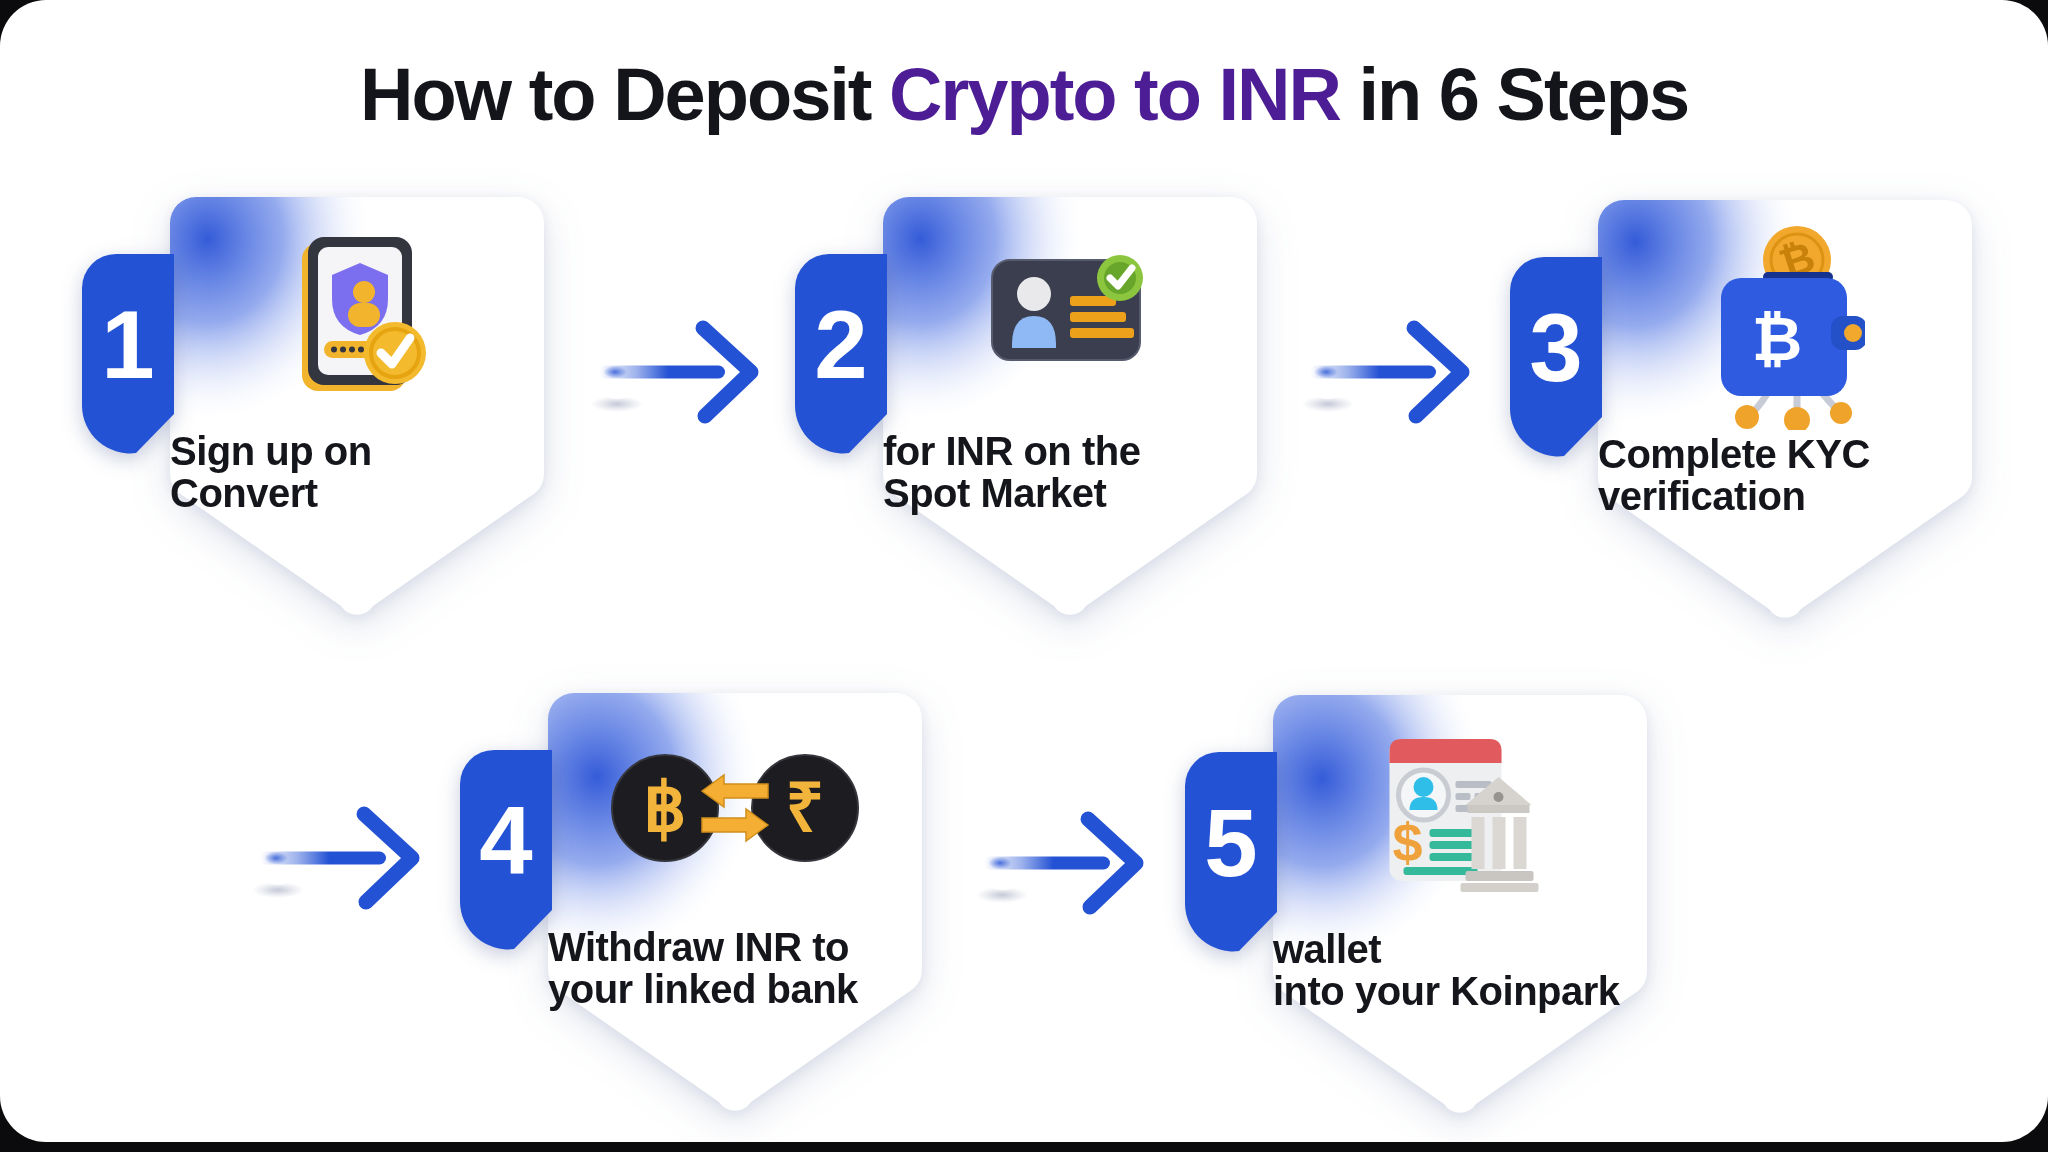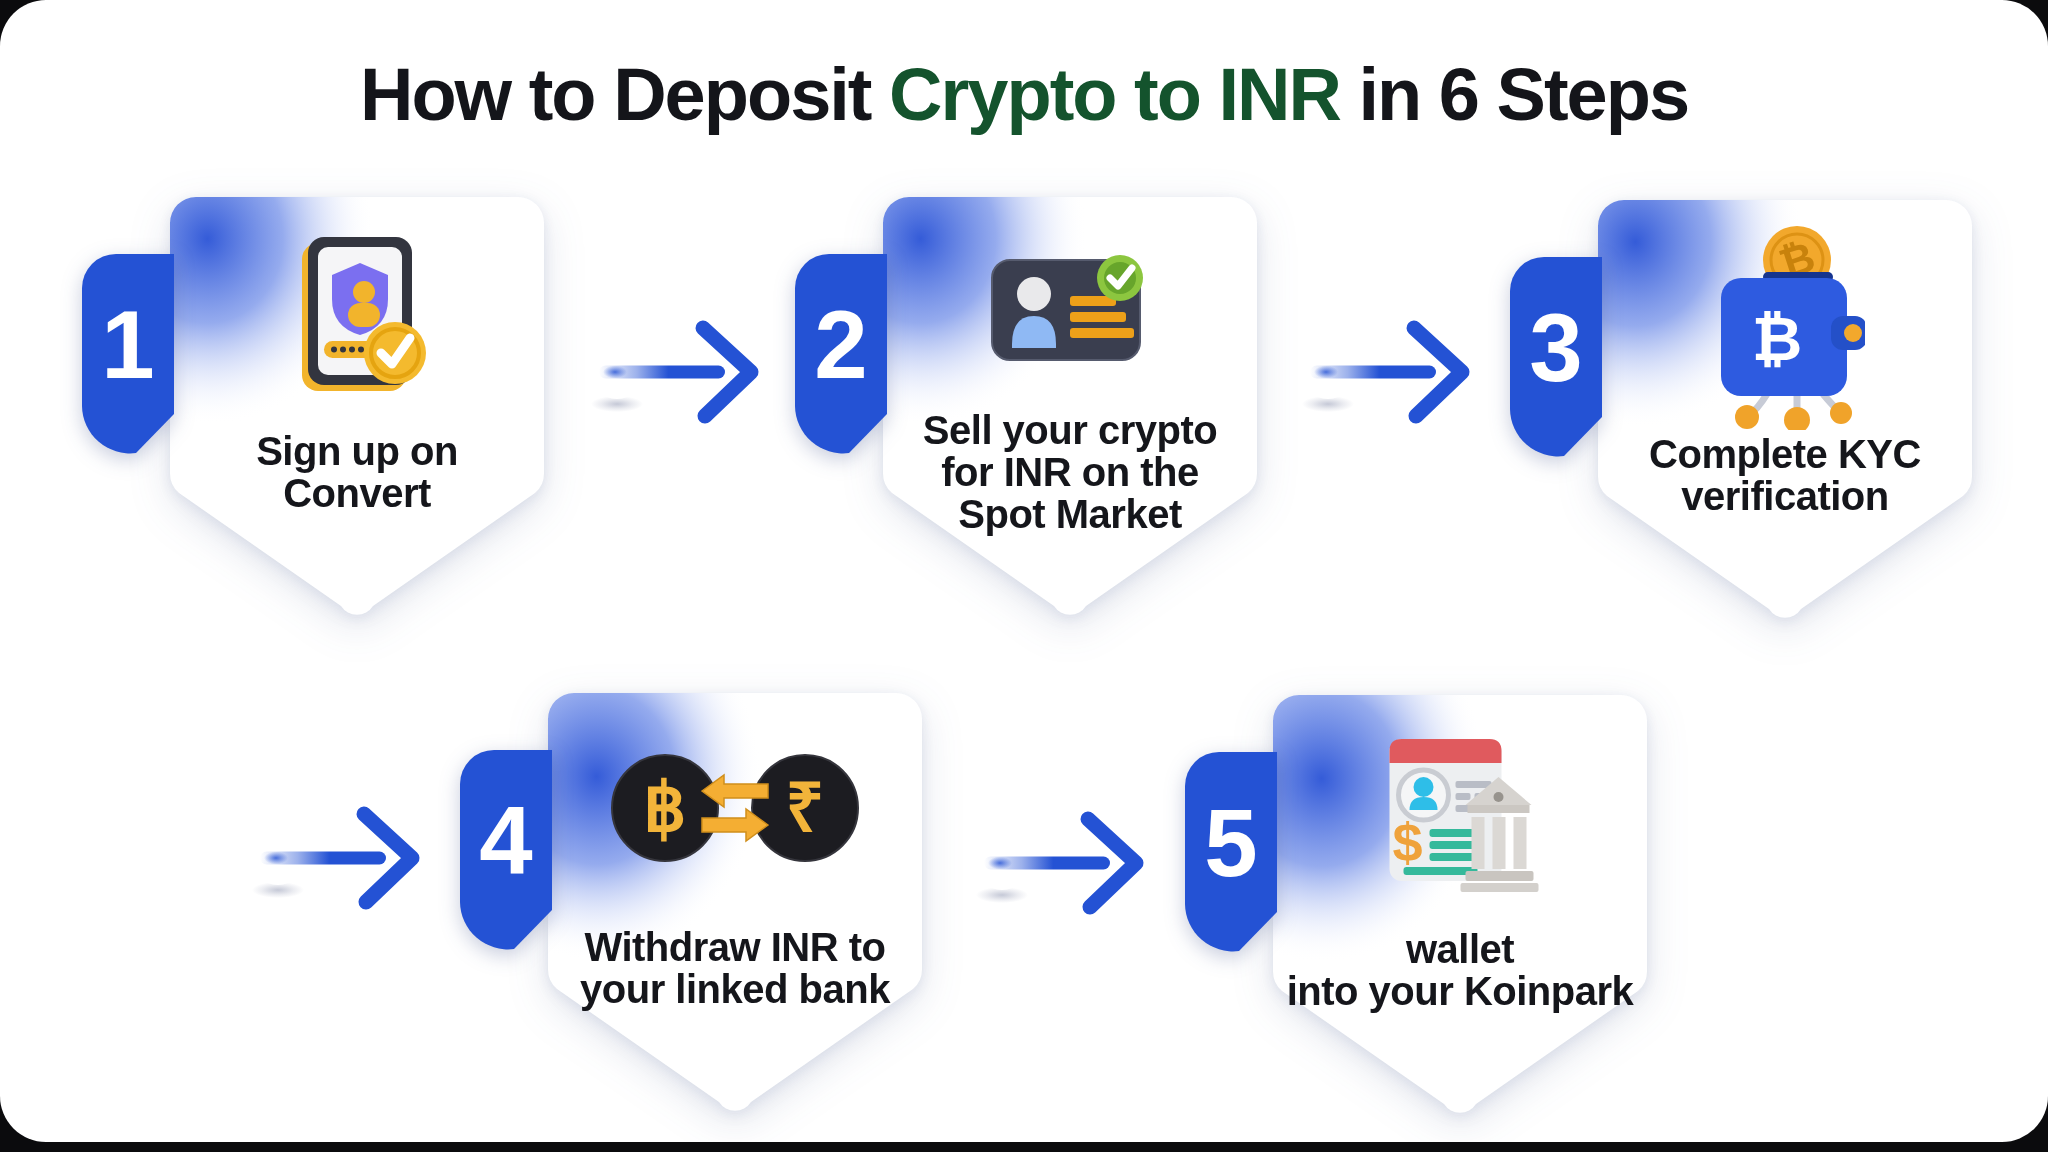--- a/index.html
+++ b/index.html
@@ -3,32 +3,32 @@
 <meta charset="utf-8">
 <style>
   html,body{margin:0;padding:0;background:#0b0b0d;}
   .stage{position:relative;width:2048px;height:1152px;background:#0b0b0d;overflow:hidden;
          font-family:"Liberation Sans",sans-serif;}
   .canvas{position:absolute;left:0;top:0;width:2048px;height:1142px;background:#ffffff;
           border-radius:46px;overflow:hidden;}
   
   .title{position:absolute;left:0;top:52px;width:100%;text-align:center;
          font-size:74px;font-weight:800;letter-spacing:-2px;color:#14151a;line-height:86px;}
-  .title .hl{color:#14532d;}
+  .title .hl{color:#4c1d95;}
   
   .step{position:absolute;width:374px;height:420px;}
   .card-svg{position:absolute;left:0;top:0;overflow:visible;
             filter:drop-shadow(0 12px 20px rgba(50,70,130,.14)) drop-shadow(0 3px 6px rgba(50,70,130,.10));}
   .badge-svg{position:absolute;left:-88px;top:57px;overflow:visible;
              filter:drop-shadow(0 6px 10px rgba(30,50,120,.25));}
   .badge-num{position:absolute;left:-88px;top:100px;width:92px;text-align:center;
              font-size:96px;font-weight:800;color:#ffffff;line-height:1;}
   .icon-wrap{position:absolute;left:50%;transform:translateX(-50%);}
   .label{position:absolute;left:0;top:210px;width:100%;height:130px;
-         display:flex;flex-direction:column;justify-content:center;text-align:center;
+         display:flex;flex-direction:column;justify-content:center;
          font-size:40px;font-weight:800;color:#15161b;line-height:42px;letter-spacing:-0.5px;}
   
   .arrow-svg{position:absolute;overflow:visible;}
   .defs-holder{position:absolute;width:0;height:0;}
 </style>
 </head>
 <body>
 
 <div class="stage">
 
@@ -123,21 +123,20 @@
         <circle cx="44" cy="42" r="17" fill="#E9E9EB"></circle>
         <rect x="80" y="44" width="46" height="10" rx="3" fill="#EDA019"></rect>
         <rect x="80" y="60" width="56" height="10" rx="3" fill="#EDA019"></rect>
         <rect x="80" y="76" width="64" height="10" rx="3" fill="#EDA019"></rect>
         <circle cx="130" cy="26" r="23" fill="#8CC63F"></circle>
         <circle cx="130" cy="26" r="16" fill="#67A52B"></circle>
         <path d="M 120 26 L 128 34 L 142 16" stroke="#ffffff" stroke-width="7" fill="none" stroke-linecap="round" stroke-linejoin="round"></path>
       </svg>
     </div>
     <div class="label">
-      <span>Sell your crypto</span>
       <span>for INR on the</span>
       <span>Spot Market</span>
     </div>
   </div>
 
   <svg class="arrow-svg" style="left:1296px;top:312px;" width="190" height="120">
     <ellipse cx="32" cy="92" rx="26" ry="8" fill="url(#discShadow)"></ellipse>
     <circle cx="32" cy="60" r="27" fill="#ffffff"></circle>
     <rect x="14" y="53.5" width="126" height="13" rx="6.5" fill="url(#shaftGrad)"></rect>
     <ellipse cx="30" cy="60" rx="17" ry="9" fill="url(#blobGrad)"></ellipse>

